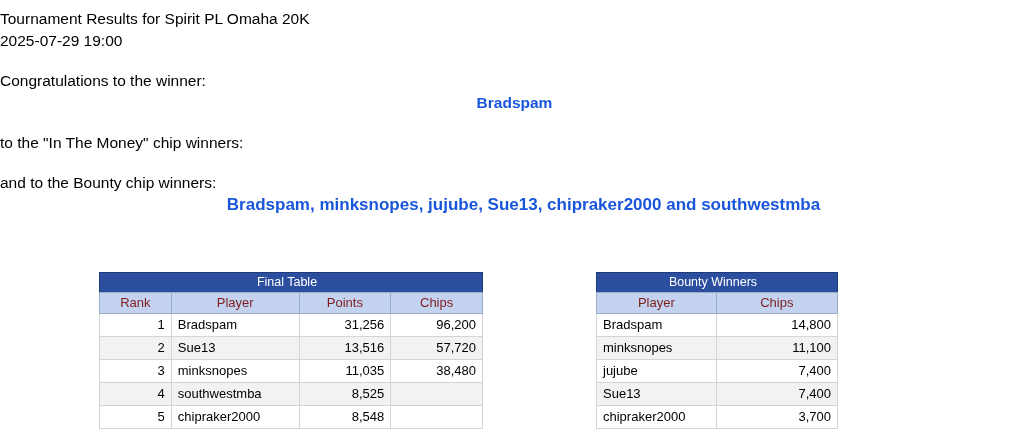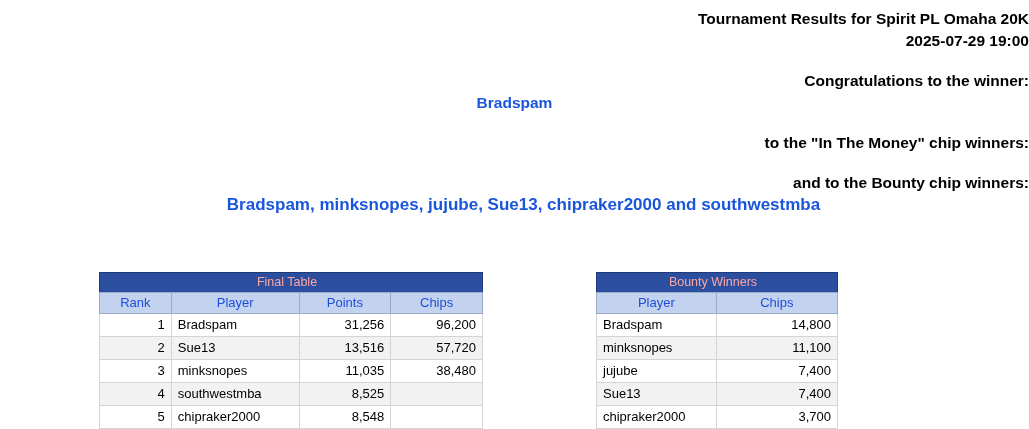--- a/index.html
+++ b/index.html
@@ -14,22 +14,22 @@
     color: #000000;
     overflow: hidden;
   }
   .page {
     position: relative;
     width: 1029px;
     height: 429px;
   }
 
   .headline {
-    text-align: right;
-    font-weight: bold;
+    text-align: left;
+    font-weight: normal;
     font-size: 15.5px;
     line-height: 22px;
     margin: 0;
   }
   .header-block {
     padding-top: 8px;
   }
   .spacer-sm { height: 18px; }
 
   .name-line {
@@ -65,31 +65,31 @@
     width: 242px;
   }
 
   table {
     border-collapse: collapse;
     width: 100%;
     font-size: 13px;
   }
   caption, .tbl-title {
     background: #2b4f9e;
-    color: #fca5a5;
+    color: #ffffff;
     font-size: 12.5px;
     font-weight: normal;
     text-align: center;
     padding: 2px 8px 3px 0;
     border: 1px solid #1f3a78;
     border-bottom: none;
   }
   th.colhead {
     background: #c3d3ef;
-    color: #1d4ed8;
+    color: #7f1d1d;
     font-weight: normal;
     font-size: 13px;
     text-align: center;
     padding: 2px 6px 3px 6px;
     border: 1px solid #9aabc6;
   }
   td {
     padding: 2px 6px 3px 6px;
     border: 1px solid #d4d4d4;
     background: #ffffff;

